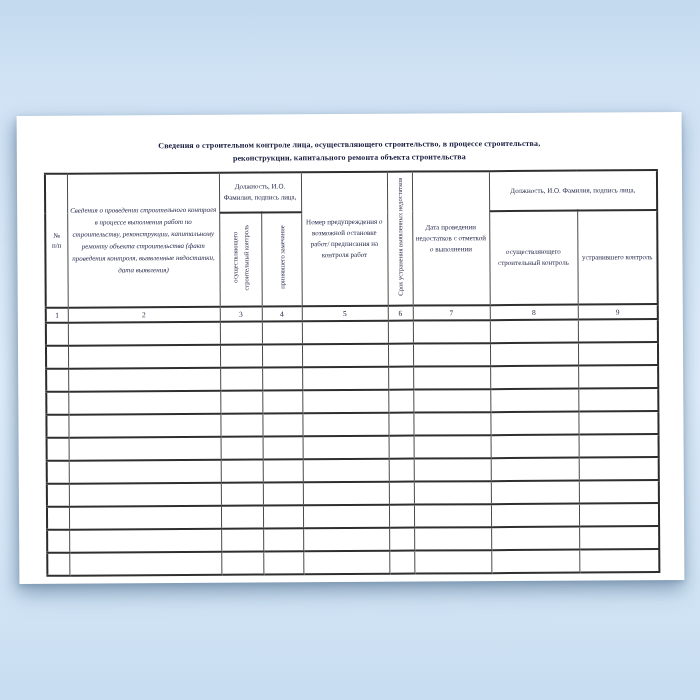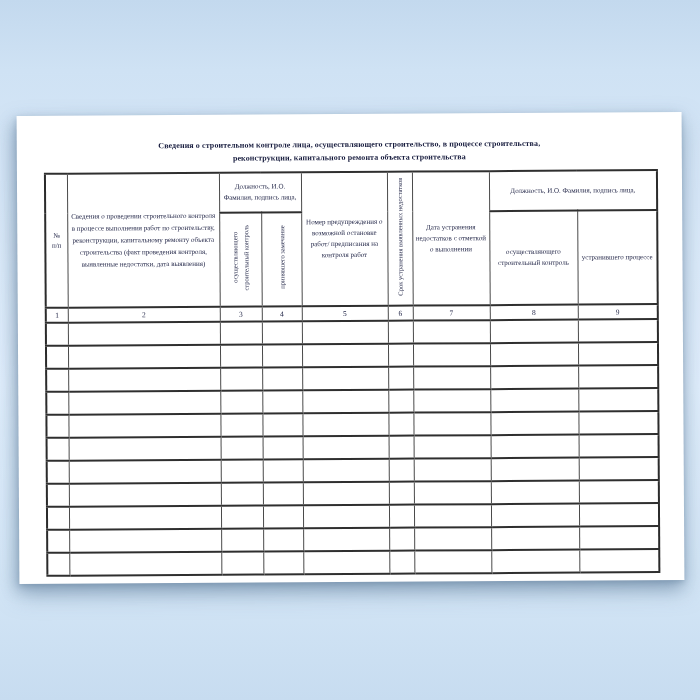--- a/index.html
+++ b/index.html
@@ -27,21 +27,21 @@
     border:2px solid #2b2b2b;
   }
   table.form td,table.form th{
     border-left:1px solid #4a4a4a;border-right:1px solid #4a4a4a;
     border-top:2px solid #2f2f2f;border-bottom:2px solid #2f2f2f;
     padding:1px 2px;vertical-align:middle;font-weight:normal;
     overflow:hidden;
   }
   .h-group{height:36px;}
   .h-sub{height:86px;}
-  .col2head{font-size:7px;line-height:12px;}
+  .col2head{font-size:7px;line-height:12px;font-style:italic;}
   .vert span{
     writing-mode:vertical-rl;transform:rotate(180deg);
     display:inline-block;max-height:118px;line-height:11px;font-size:6.5px;
     white-space:normal;
   }
   .numrow td{height:11px;line-height:11px;font-size:7.5px;padding:0 2px;}
   .datarow td{height:19px;}
   .c1{font-size:7px;line-height:10px;}
 </style>
 </head>
@@ -68,28 +68,28 @@
     <tbody>
       <tr>
         <td rowspan="2" class="c1">
           <div>№</div>
           <div>п/п</div>
         </td>
         <td rowspan="2" class="col2head">Сведения о проведении строительного контроля в процессе  выполнения работ по строительству, реконструкции, капитальному ремонту объекта строительства (факт проведения контроля, выявленные недостатки, дата выявления)</td>
         <td colspan="2" class="h-group">Должность, И.О. Фамилия, подпись лица,</td>
         <td rowspan="2">Номер предупреждения о возможной остановке работ/ предписания на контроля работ</td>
         <td rowspan="2" class="vert"><span>Срок устранения выявленных недостатков</span></td>
-        <td rowspan="2">Дата устранения недостатков с отметкой о выполнении</td>
+        <td rowspan="2">Дата проведении недостатков с отметкой о выполнении</td>
         <td colspan="2" class="h-group">Должность, И.О. Фамилия, подпись лица,</td>
       </tr>
       <tr>
         <td class="h-sub vert"><span>осуществляющего строительный контроль</span></td>
         <td class="h-sub vert"><span>принявшего замечание</span></td>
         <td class="h-sub">осуществляющего строительный контроль</td>
-        <td class="h-sub">устранившего процессе</td>
+        <td class="h-sub">устранившего контроль</td>
       </tr>
       <tr class="numrow">
         <td>1</td>
         <td>2</td>
         <td>3</td>
         <td>4</td>
         <td>5</td>
         <td>6</td>
         <td>7</td>
         <td>8</td>

